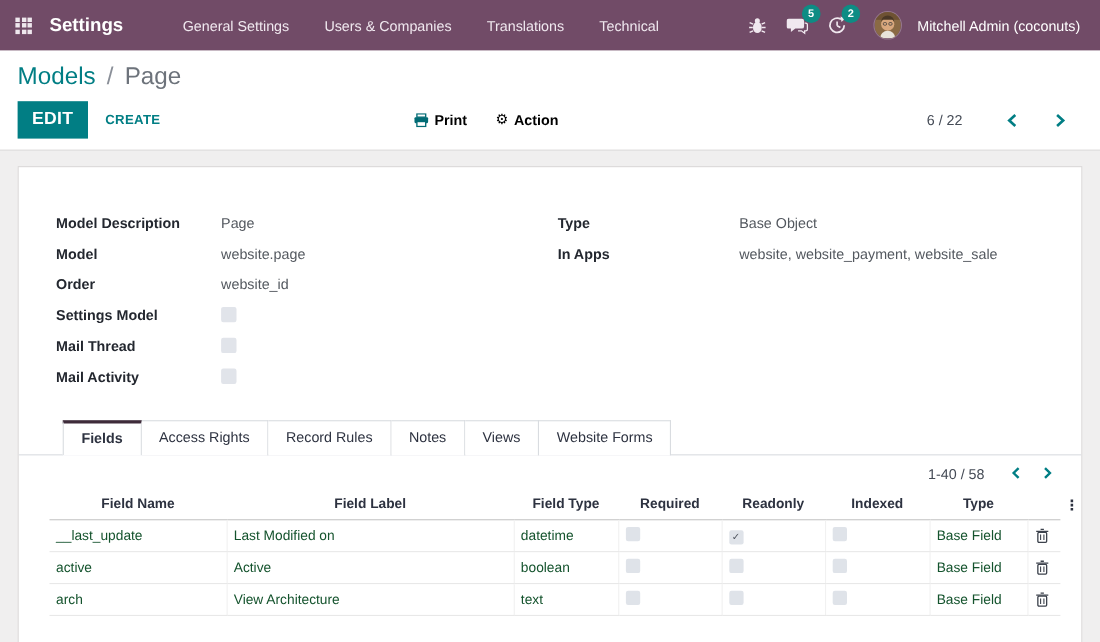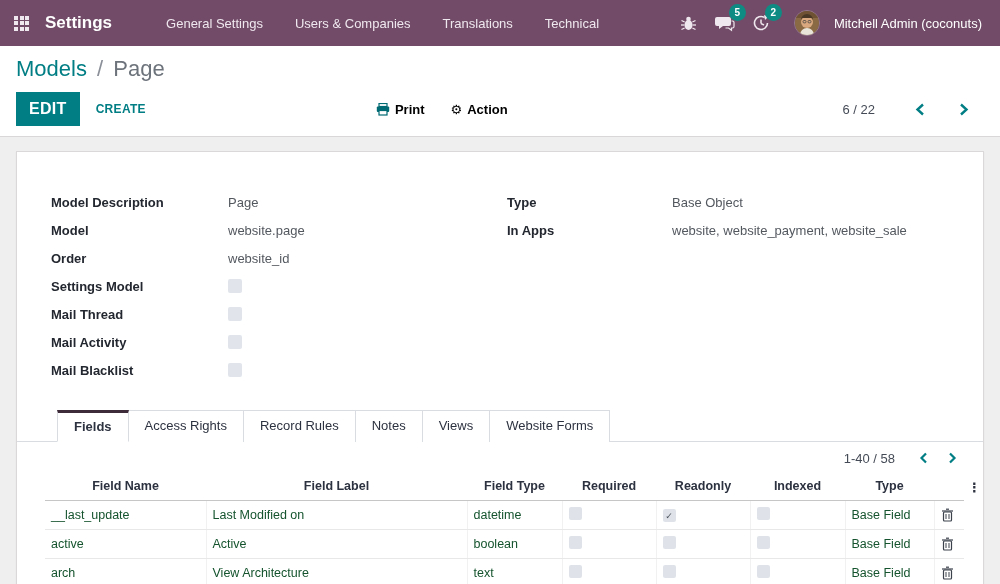--- a/index.html
+++ b/index.html
@@ -43,21 +43,21 @@
   .pager-value { font-size:13px; color:#454b56; margin-right:12px; }
   .chev { background:none; border:none; cursor:pointer; padding:2px 6px; display:flex; align-items:center; }
 
   
   .content { padding:14px 16px 0 16px; height:100%; }
   .sheet { background:#fff; border:1px solid #dad8d8; min-height:600px;
     padding:36px 0 0 0; box-shadow:0 1px 2px rgba(0,0,0,.04); }
   .form-area { padding:0 20px 0 34px; display:grid; grid-template-columns:440px 1fr; column-gap:16px; }
   .fgroup { display:flex; flex-direction:column; }
   .frow { display:flex; align-items:center; height:28px; }
-  .flabel { width:177px; font-size:13px; font-weight:bold; color:#23272f; flex-shrink:0; }
+  .flabel { width:150px; font-size:13px; font-weight:bold; color:#23272f; flex-shrink:0; }
   .fgroup.right .flabel { width:165px; }
   .fvalue { font-size:13px; color:#53585f; }
   .cb { width:14px; height:14px; background:#e1e4ea; border-radius:2px; display:inline-flex;
     align-items:center; justify-content:center; font-size:10px; color:#555b63; }
 
   
   .tabs { margin-top:26px; padding-left:40px; border-bottom:1px solid #d9dce0; display:flex; }
   .tab { font-size:13px; color:#2d3240; padding:0 16px; height:32px; line-height:30px;
     border:1px solid #d9dce0; border-bottom:none; background:#fff; cursor:pointer;
     margin-bottom:-1px; border-left:none; }
@@ -215,24 +215,20 @@
           <span class="cb"></span>
         </div>
         <div class="frow">
           <span class="flabel">Mail Thread</span>
           <span class="cb"></span>
         </div>
         <div class="frow">
           <span class="flabel">Mail Activity</span>
           <span class="cb"></span>
         </div>
-        <div class="frow">
-          <span class="flabel">Mail Blacklist</span>
-          <span class="cb"></span>
-        </div>
       </div>
       <div class="fgroup right">
         <div class="frow">
           <span class="flabel">Type</span>
           <span class="fvalue">Base Object</span>
         </div>
         <div class="frow">
           <span class="flabel">In Apps</span>
           <span class="fvalue">website, website_payment, website_sale</span>
         </div>

